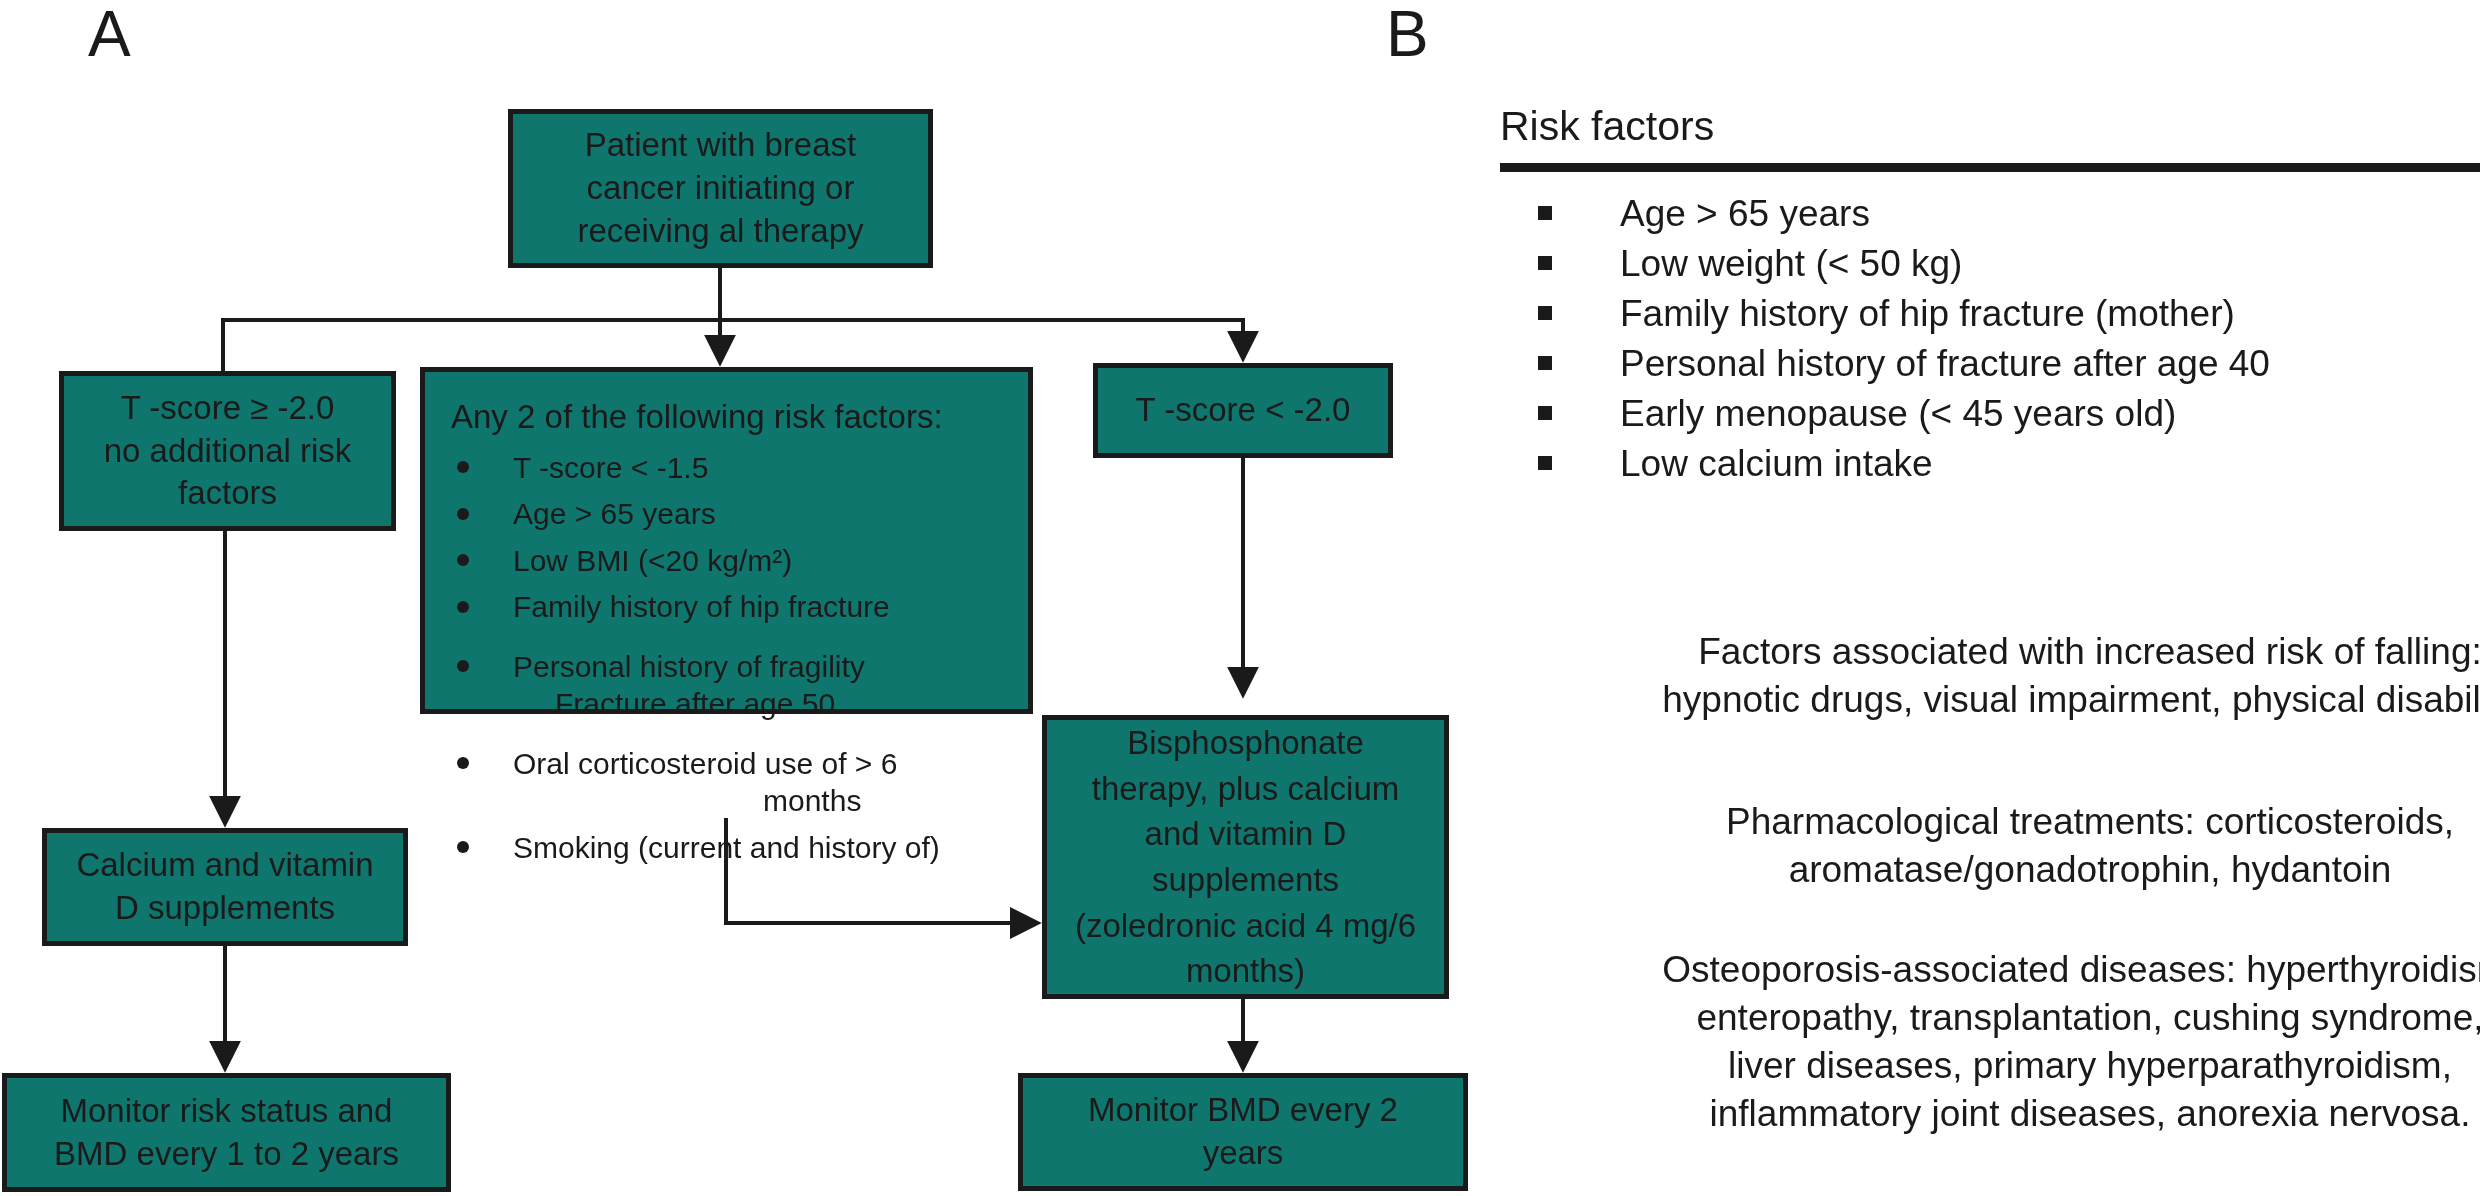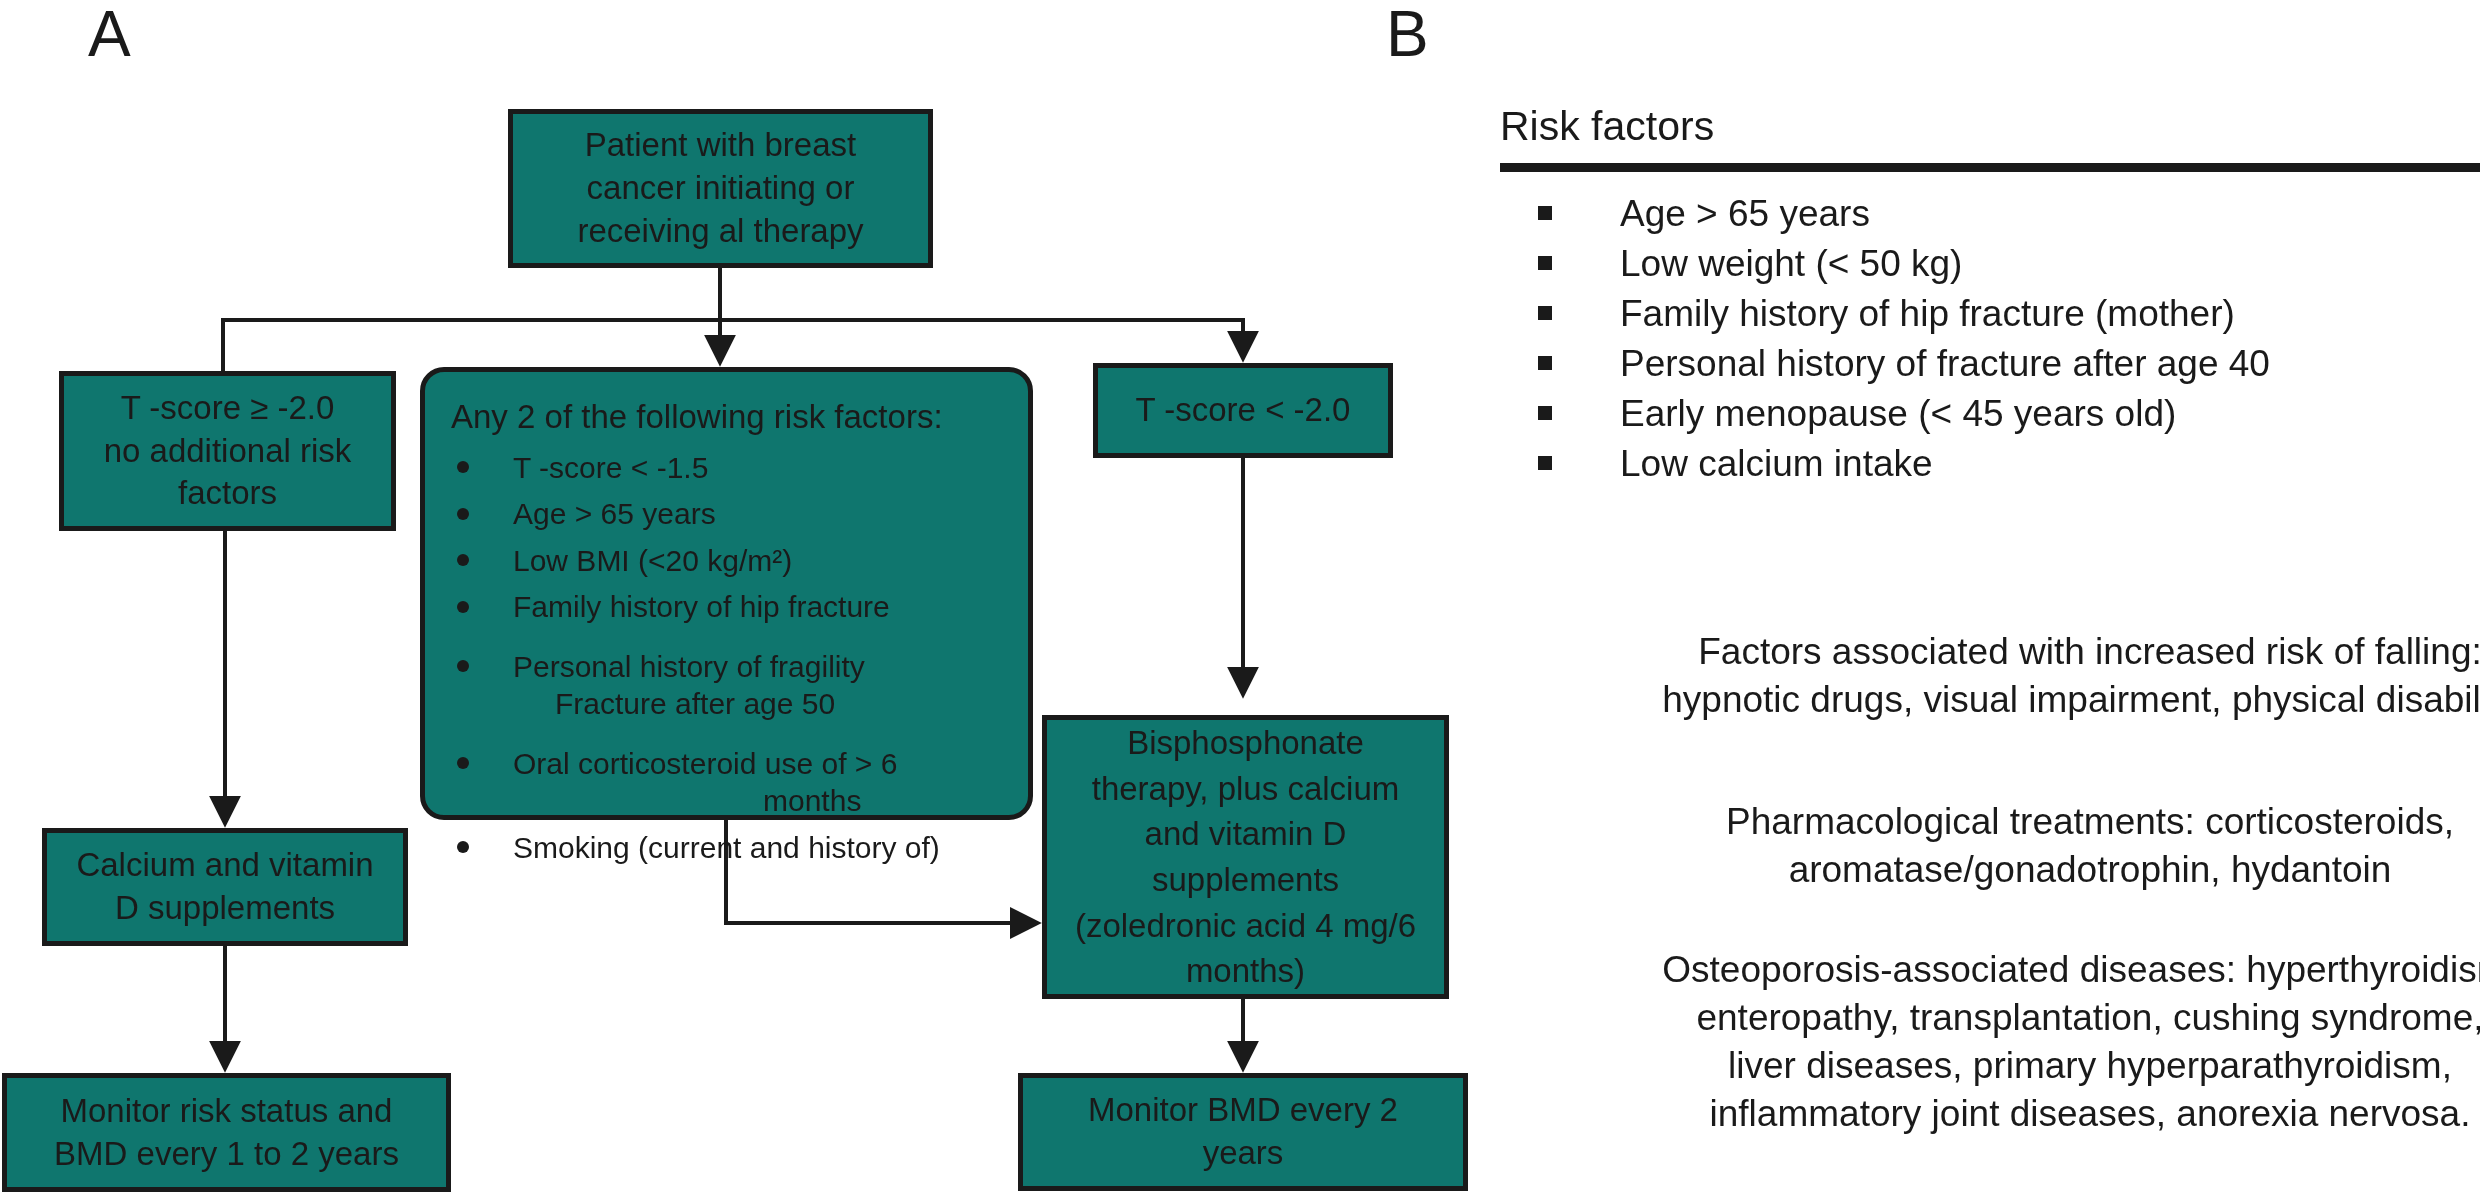--- a/index.html
+++ b/index.html
@@ -146,21 +146,21 @@
   </svg>
 
   <div class="node" style="left:508px; top:109px; width:425px; height:159px;">Patient with breast
 cancer initiating or
 receiving al therapy</div>
 
   <div class="node" style="left:59px; top:371px; width:337px; height:160px;">T -score ≥ -2.0
 no additional risk
 factors</div>
 
-  <div class="node list-node" style="left:420px; top:367px; width:613px; height:453px;border-radius:24px;">
+  <div class="node list-node" style="left:420px; top:367px; width:613px; height:347px;">
     <p class="node-title">Any 2 of the following risk factors:</p>
     <ul>
       <li>
         <span class="dot"></span>
         <span>T -score &lt; -1.5</span>
       </li>
       <li>
         <span class="dot"></span>
         <span>Age &gt; 65 years</span>
       </li>

